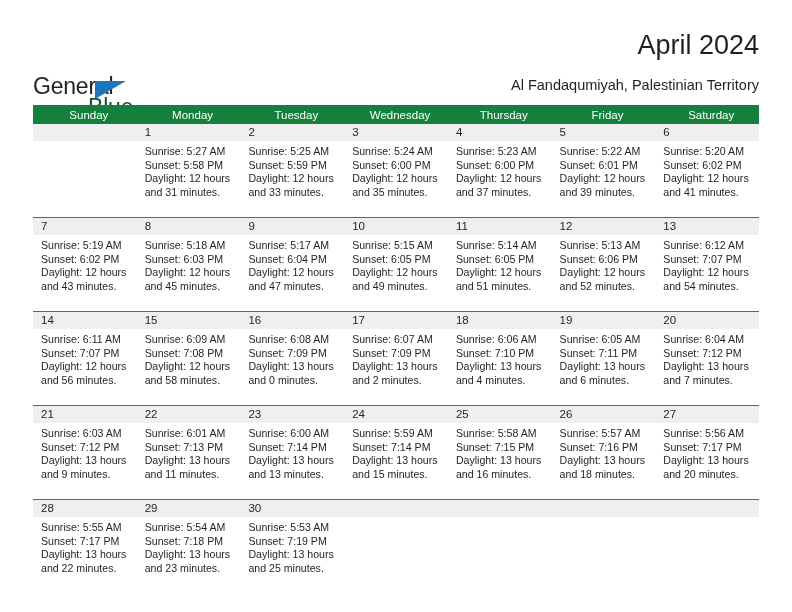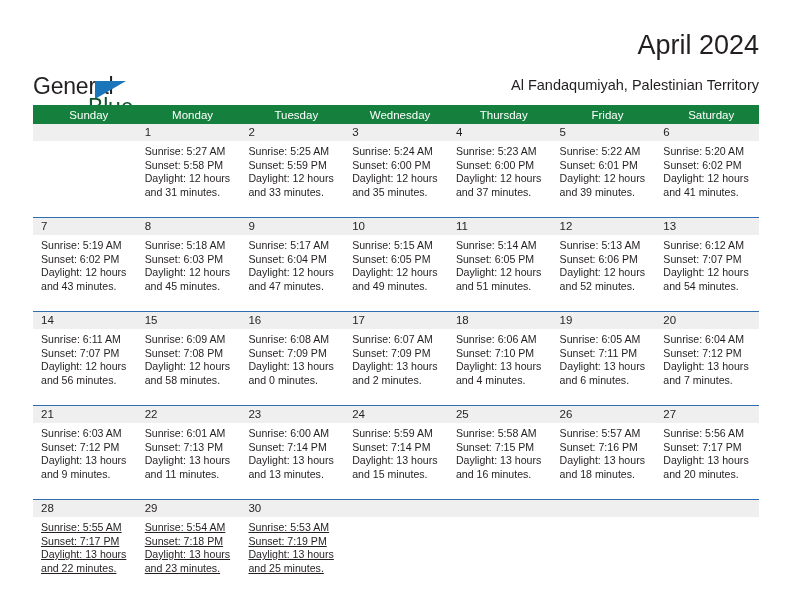--- a/index.html
+++ b/index.html
@@ -136,21 +136,21 @@
     padding: 4px 5px 4px 8px;
     min-height: 68px;
   }
   .day-info div {
     font-size: 10.6px;
     line-height: 13.6px;
     color: #231f20;
     white-space: nowrap;
   }
   .day.empty .day-info div { visibility: hidden; }
-  .week-last .day-info { min-height: 72px; text-decoration: underline; }
+  .week-last .day-info { min-height: 72px; }
 </style>
 </head>
 <body>
 
 <div class="page">
 
   <div class="top-bar">
 
     <div class="brand">
       <span class="brand-general">General</span>

